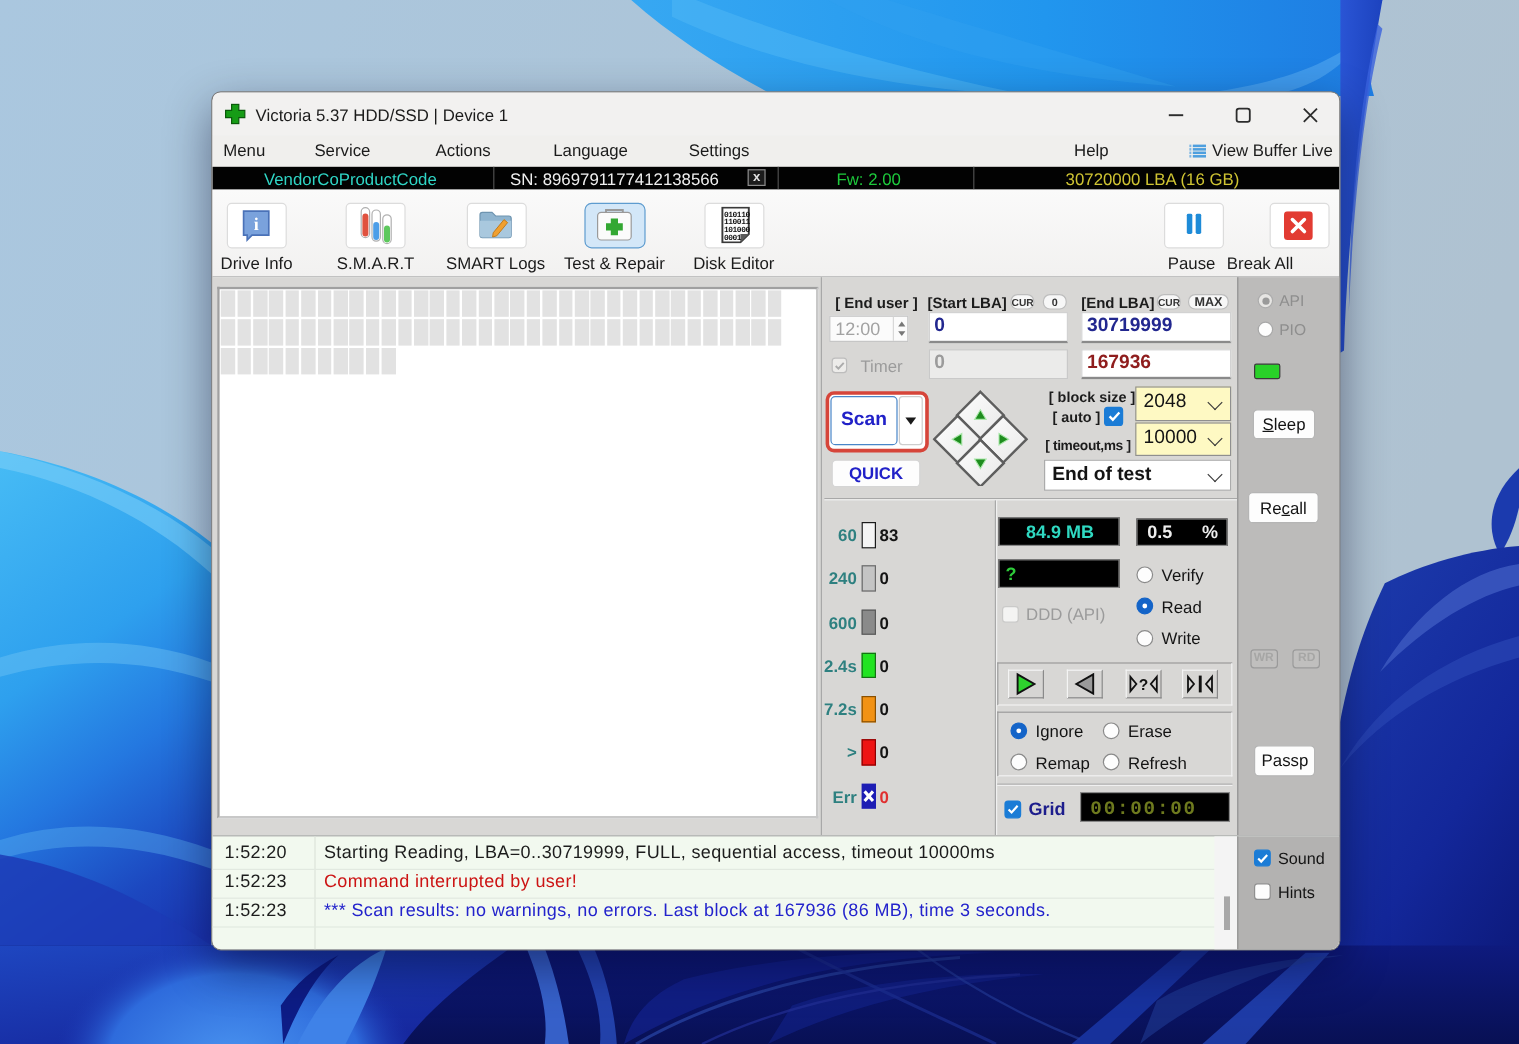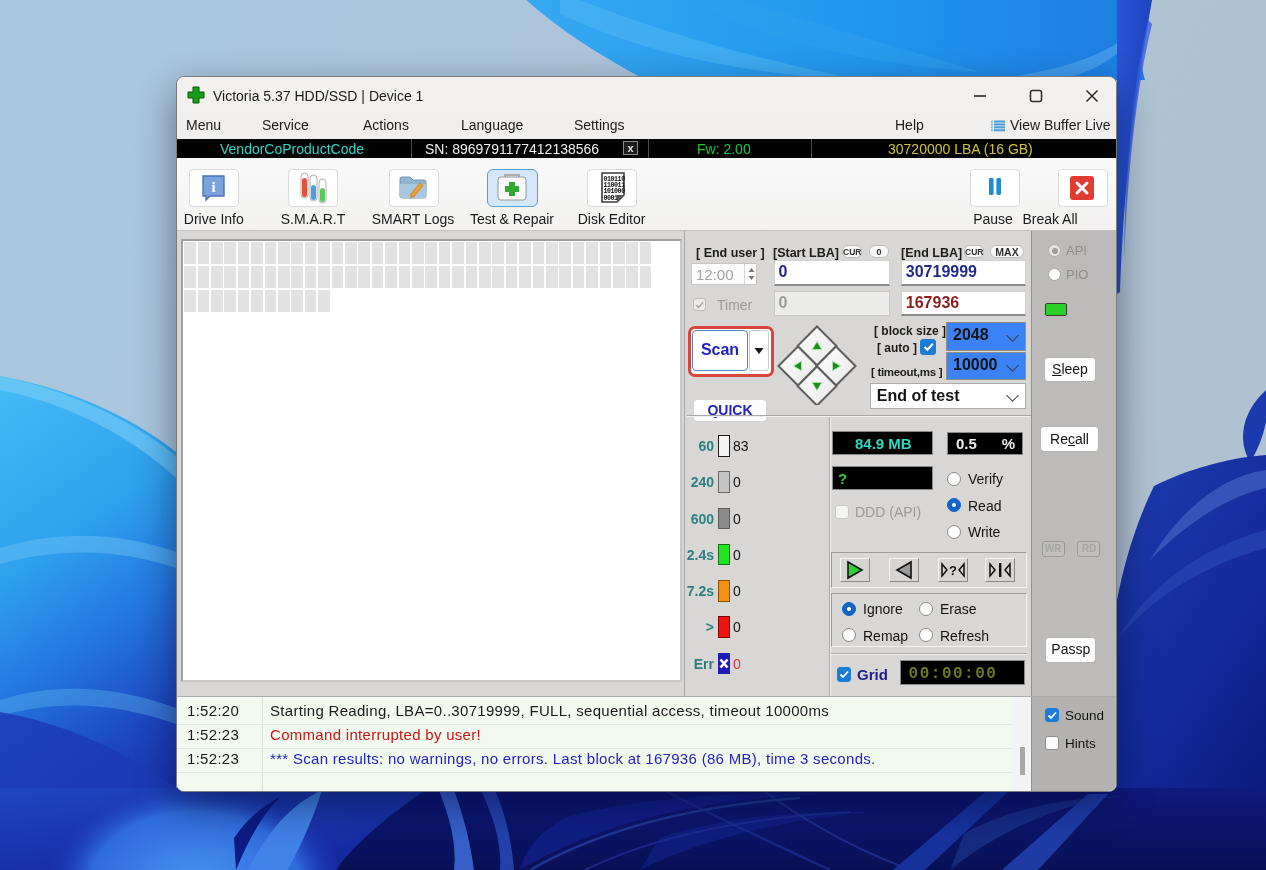--- a/index.html
+++ b/index.html
@@ -32,41 +32,41 @@
      border:2px solid #a0a0a0;border-right-color:#c8c8c8;border-bottom-color:#c8c8c8;box-sizing:border-box;}
   .blk{position:absolute;width:11.6px;height:21.8px;background:#E2E2E2;}
   #ctrl{position:absolute;left:507px;top:0;width:347px;height:465px;background:#D8D7D5;border-left:1px solid #a8a8a8;box-sizing:border-box;}
   #sidebar{position:absolute;left:854px;top:0;width:87px;height:465px;background:#BCBBBA;border-left:1px solid #919191;box-sizing:border-box;}
   
   .lab{position:absolute;font-size:12.5px;font-weight:700;color:#1c1c1c;white-space:nowrap;}
   .pill{position:absolute;height:13px;background:#F7F7F7;border:1px solid #BDBDBD;border-radius:6px;
      font-size:9px;font-weight:700;color:#333;text-align:center;line-height:12px;box-sizing:border-box;}
   .field{position:absolute;background:#fff;border:1px solid #D2D2D2;border-bottom:2px solid #8a8a8a;
      box-sizing:border-box;font-weight:700;font-size:16px;color:#22278F;padding:2px 0 0 4px;}
-  .combo{position:absolute;background:#3b82f6;border:1px solid #8f8f8f;box-sizing:border-box;
-     font-size:16px;color:#141414;padding:3px 0 0 6px;font-weight:bold;}
+  .combo{position:absolute;background:#fef9c3;border:1px solid #8f8f8f;box-sizing:border-box;
+     font-size:16px;color:#141414;padding:3px 0 0 6px;}
   .chev{position:absolute;width:8px;height:8px;border-right:1.6px solid #3a3a3a;border-bottom:1.6px solid #3a3a3a;transform:rotate(45deg);}
   .cb{position:absolute;width:14px;height:14px;border-radius:3px;box-sizing:border-box;}
   .cb.on{background:#1B7CD6;border:1px solid #1B7CD6;}
   .cb.off{background:#FDFDFD;border:1px solid #8f8f8f;}
   .cb.dis{background:#EDECEA;border:1px solid #BDBDBD;}
   .cb svg{position:absolute;left:1px;top:2px;}
   .radio{position:absolute;width:14px;height:14px;border-radius:50%;box-sizing:border-box;background:#FDFDFD;border:1px solid #8a8a8a;}
   .radio.sel{background:#1464C8;border:1px solid #1464C8;}
   .radio.sel:after{content:"";position:absolute;left:4px;top:4px;width:4px;height:4px;border-radius:50%;background:#fff;}
   .radio.dis{background:#E6E5E3;border:1px solid #ADADAD;}
   .radio.dissel:after{content:"";position:absolute;left:3px;top:3px;width:6px;height:6px;border-radius:50%;background:#9a9a9a;}
   .rlab{position:absolute;font-size:14px;color:#141414;white-space:nowrap;}
   .lcd{position:absolute;background:#000;border:1px solid #898989;box-shadow:inset 1px 1px 0 rgba(0,0,0,.8);
      box-sizing:border-box;font-weight:700;font-size:15px;}
   .btn{position:absolute;background:#FDFDFD;border:1px solid #B5B5B5;border-radius:4px;box-sizing:border-box;
-     font-size:14px;color:#141414;text-align:center;margin-top:16px;}
+     font-size:14px;color:#141414;text-align:center;}
   .legend-lab{position:absolute;font-size:14px;font-weight:700;color:#2E8080;text-align:right;white-space:nowrap;}
   .legend-blk{position:absolute;width:12.5px;height:21.5px;box-sizing:border-box;}
-  .legend-cnt{position:absolute;font-size:14px;color:#141414;}
+  .legend-cnt{position:absolute;font-size:14px;color:#141414;font-weight:bold;}
   .sunken{position:absolute;border:1px solid #9b9b9b;border-right-color:#f2f2f2;border-bottom-color:#f2f2f2;box-sizing:border-box;}
   .pbtn{position:absolute;width:30px;height:24px;background:#D6D5D3;border:1px solid #8a8a8a;
       border-top-color:#f4f4f4;border-left-color:#f4f4f4;box-sizing:border-box;}
   
   #log{position:absolute;left:0;top:619px;width:100%;height:97px;background:#F2F9EF;border-top:1px solid #ababab;box-sizing:border-box;}
   .logt{position:absolute;font-size:15px;letter-spacing:0.3px;color:#1c1c1c;white-space:nowrap;}
   #logside{position:absolute;left:854px;top:0px;width:87px;height:97px;background:#B3B2B1;border-left:1px solid #919191;box-sizing:border-box;}
 </style>
 </head>
 <body>

